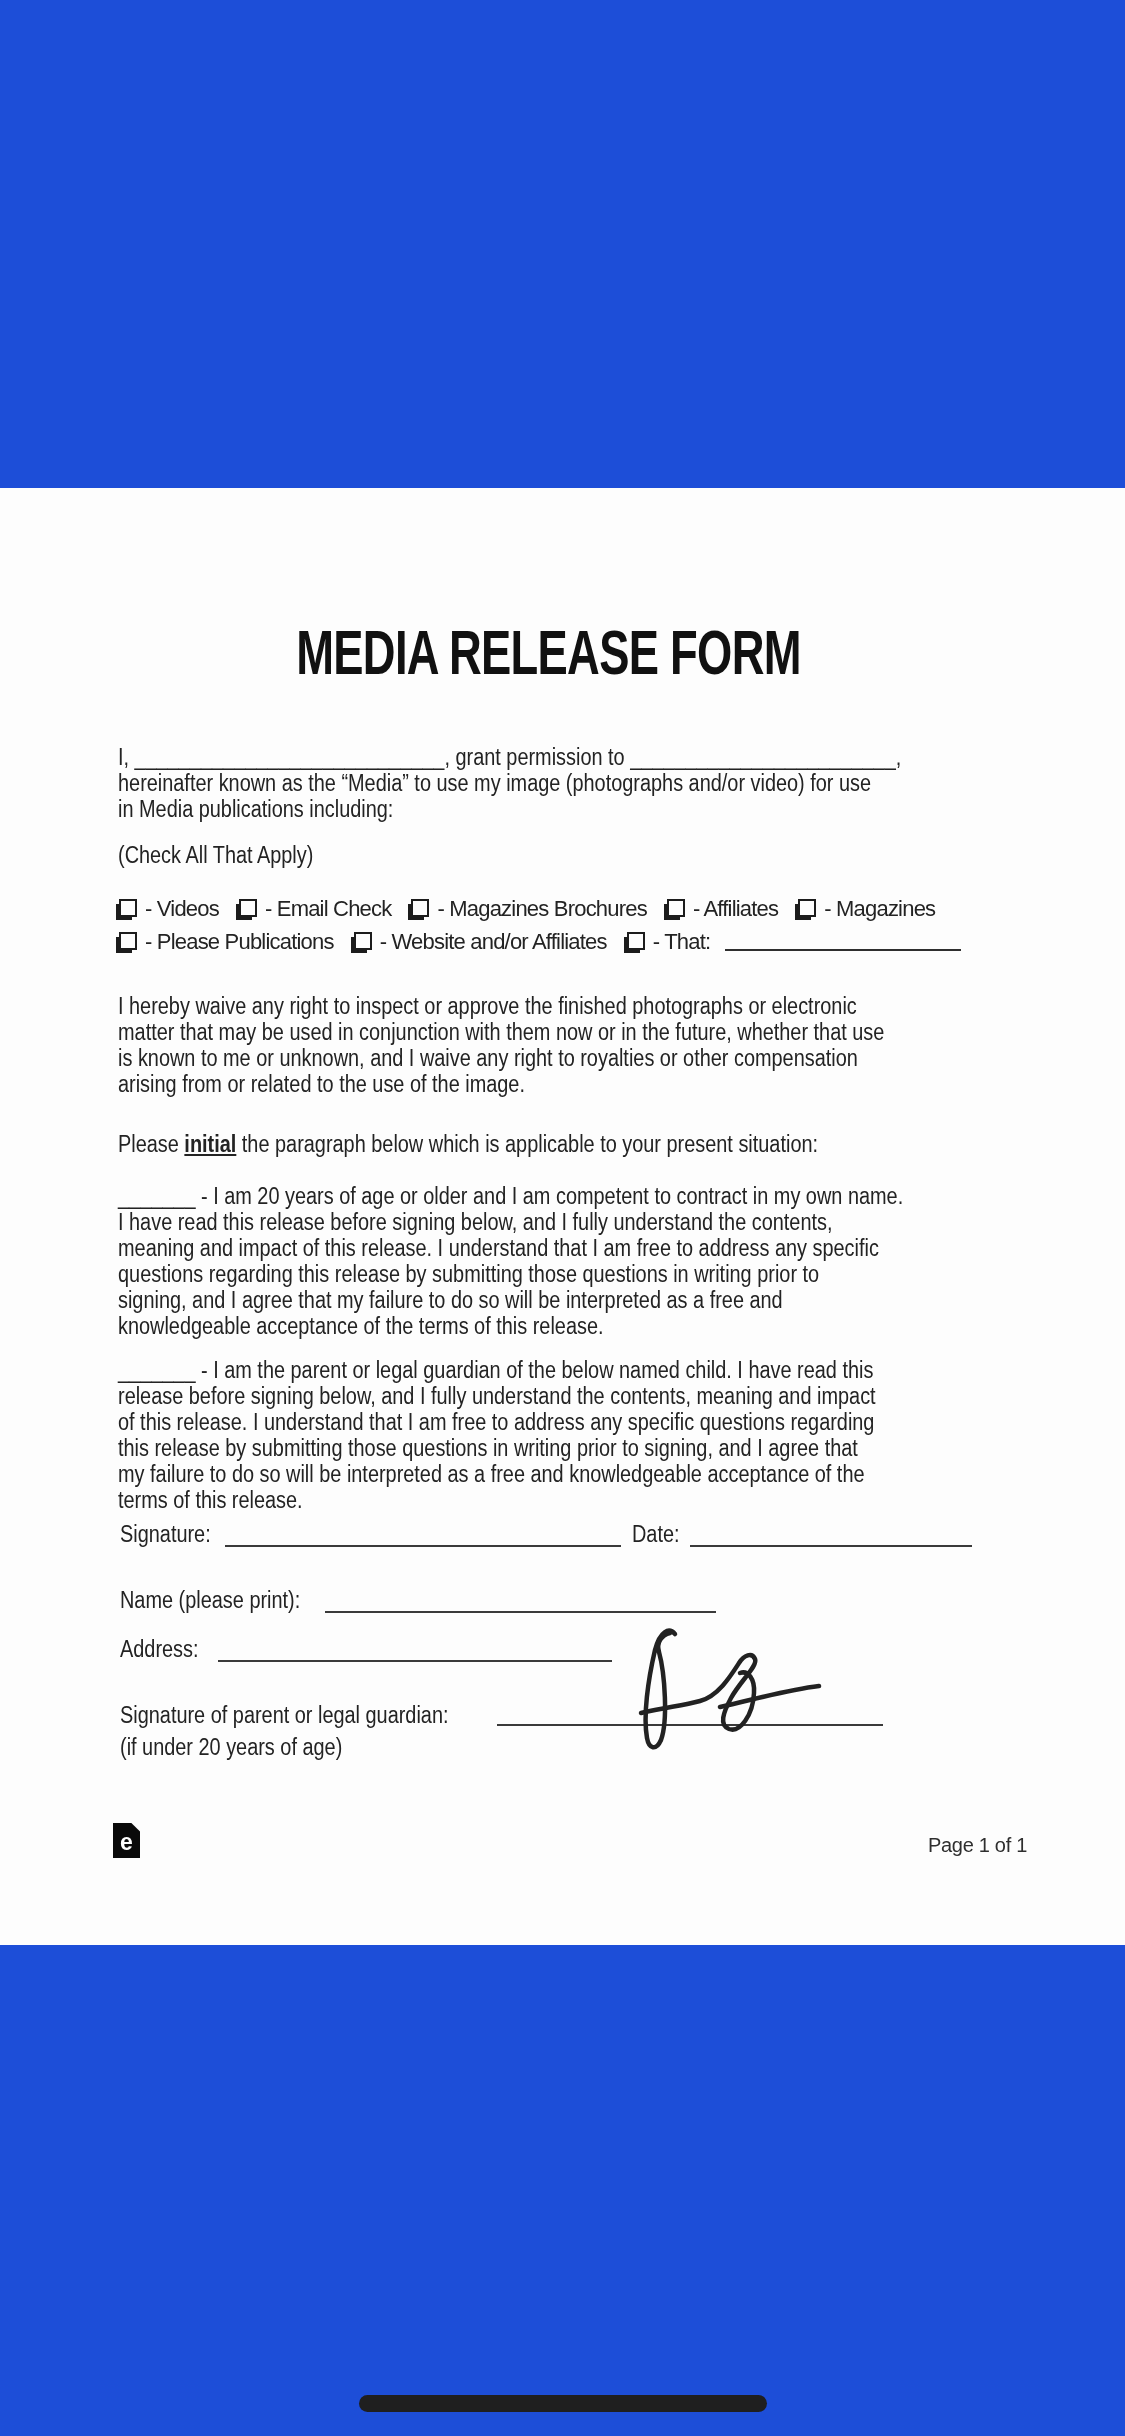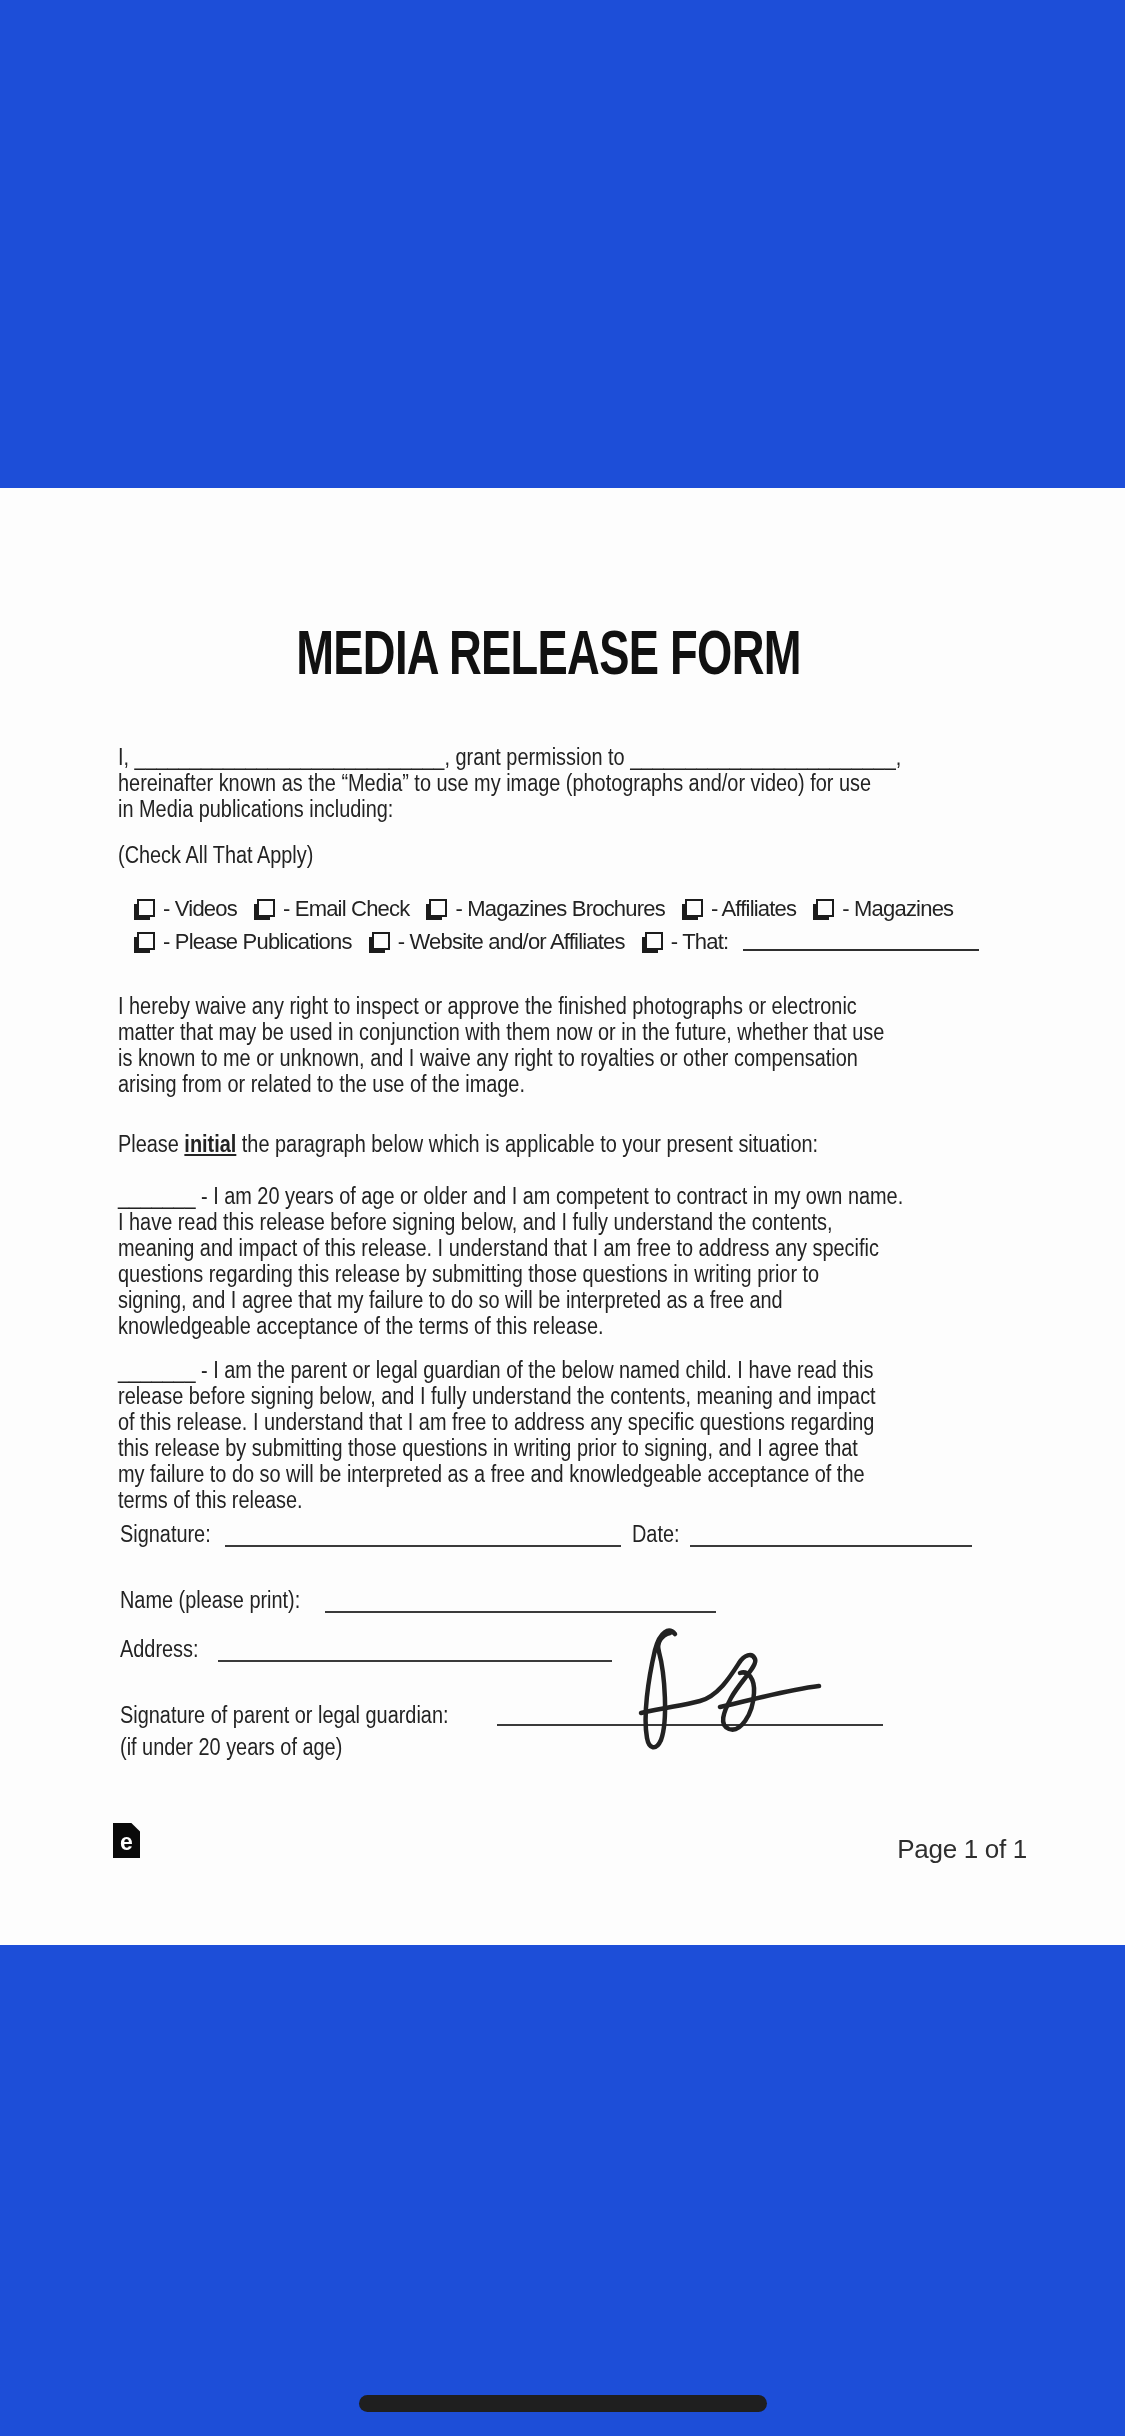--- a/index.html
+++ b/index.html
@@ -8,35 +8,35 @@
   .page{position:absolute;left:0;top:488px;width:1125px;height:1457px;background:#fdfdfd;}
   .doc-title{position:absolute;left:0;top:128px;width:1125px;text-align:center;
              font-size:63px;font-weight:bold;color:#111;letter-spacing:-1px;
              transform:translateX(-14px) scaleX(0.72);white-space:nowrap;}
   .para{position:absolute;left:118px;transform:scaleX(0.865);transform-origin:0 0;
         font-size:23px;line-height:26px;color:#232323;}
   .para .ln{white-space:nowrap;height:26px;}
   .single{position:absolute;transform:scaleX(0.865);transform-origin:0 50%;
           font-size:23px;line-height:26px;color:#232323;white-space:nowrap;}
   .bold-u{font-weight:bold;text-decoration:underline;}
-  .cbrow{position:absolute;left:132px;display:flex;align-items:center;gap:15px;
+  .cbrow{position:absolute;left:114px;display:flex;align-items:center;gap:15px;
          font-size:22px;letter-spacing:-0.8px;color:#232323;}
   .cbrow2{width:847px;}
   .cbi{display:flex;align-items:center;white-space:nowrap;}
   .cb{width:14px;height:14px;border:2.5px solid #1c1c1c;background:#fdfdfd;
       box-shadow:-4px 4px 0 -1px #1c1c1c;margin:0 8px 3px 5px;flex:0 0 auto;}
   .blank-fill{flex:1;border-bottom:2.5px solid #2f2f2f;height:18px;align-self:flex-end;margin-bottom:4px;}
   .flabel{position:absolute;transform:scaleX(0.865);transform-origin:0 50%;
           font-size:23px;line-height:26px;color:#232323;white-space:nowrap;}
   .uline{position:absolute;height:0;border-bottom:2.5px solid #3a3a3a;}
   .logo{position:absolute;left:113px;top:1335px;width:27px;height:35px;background:#0a0a0a;
         clip-path:polygon(0 0,68% 0,100% 24%,100% 100%,0 100%);
         display:flex;align-items:center;justify-content:center;}
   .logo span{color:#fff;font-weight:bold;font-size:23px;line-height:23px;margin-top:4px;}
-  .page-num{position:absolute;right:98px;top:1346px;font-size:26px;letter-spacing:-0.3px;color:#2e2e2e;}
+  .page-num{position:absolute;right:98px;top:1346px;font-size:20px;letter-spacing:-0.3px;color:#2e2e2e;}
   .sig-svg{position:absolute;left:620px;top:1132px;}
   .home-indicator{position:absolute;left:359px;top:2395px;width:408px;height:17px;
                   border-radius:9px;background:#1f1f1f;}
 </style>
 </head>
 <body>
 
 <div id="screen">
 
   <div class="page">

